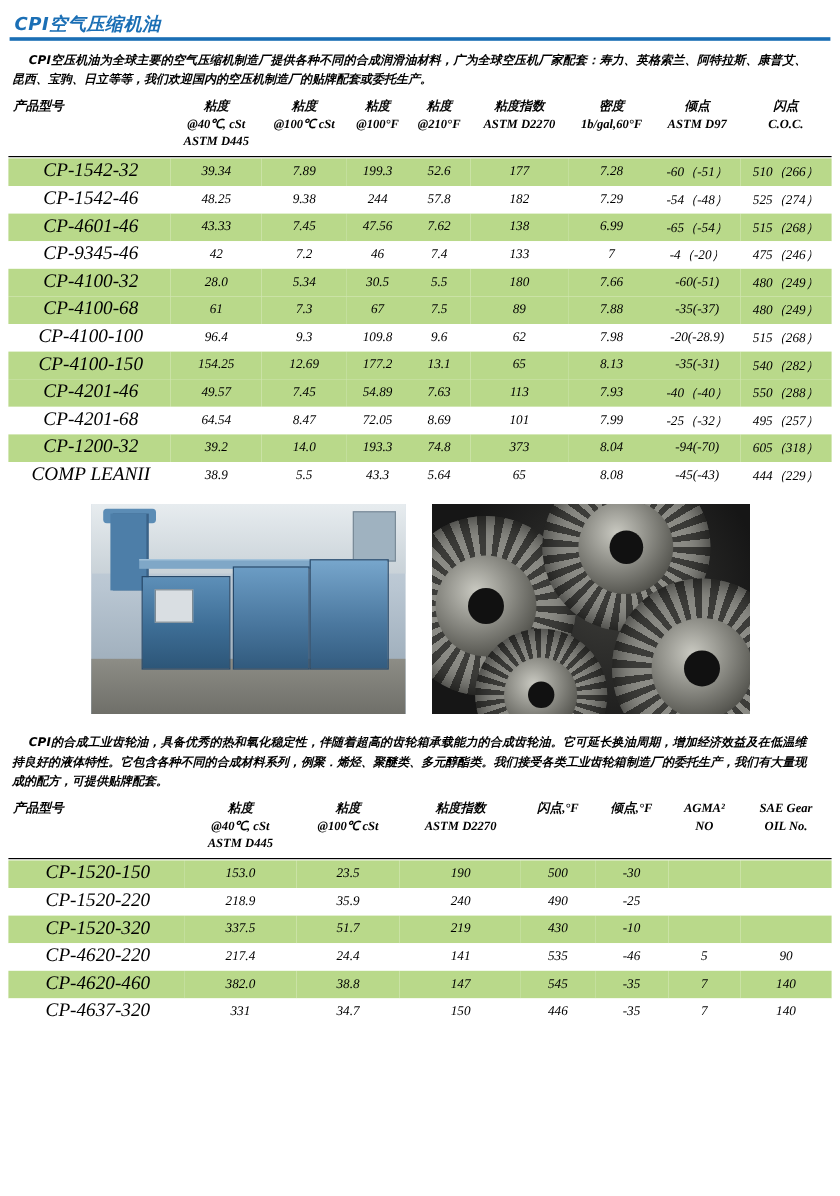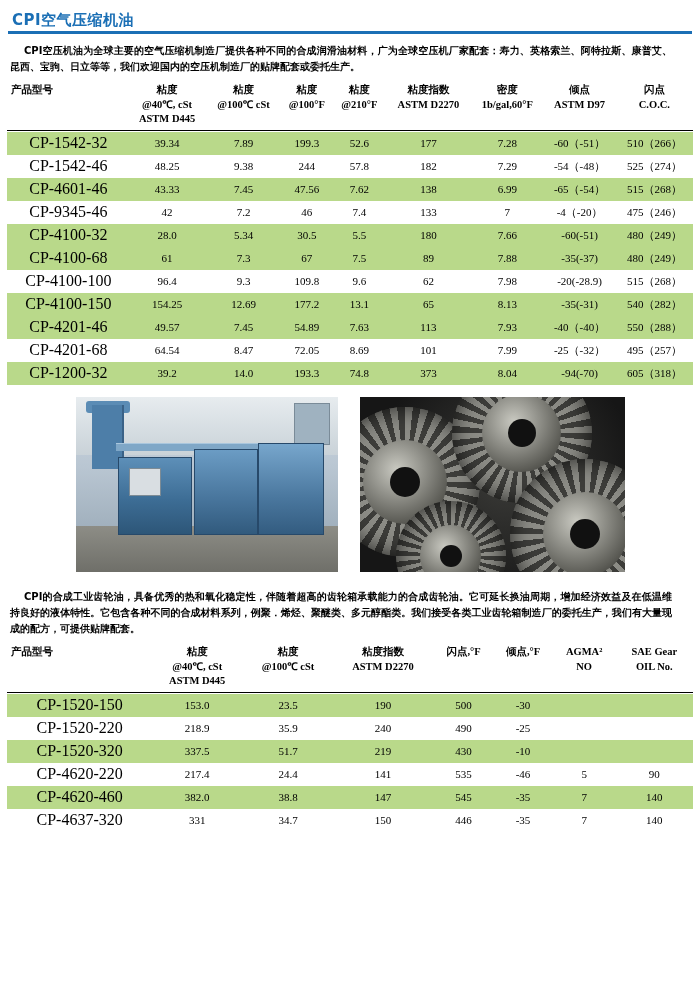--- a/index.html
+++ b/index.html
@@ -10,20 +10,21 @@
     width: 700px;
     background: #ffffff;
     font-family: "Liberation Serif", serif;
     color: #000000;
   }
   .page {
     position: relative;
     width: 700px;
     min-height: 997px;
     overflow: hidden;
+    font-style: italic;
   }
 
   
   .section-head {
     position: relative;
     margin: 10px 8px 0 8px;
     height: 24px;
   }
   .section-head .bar {
     position: absolute;
@@ -382,20 +383,31 @@
       <tr class="alt">
         <td class="first">CP-1200-32</td>
         <td>39.2</td>
         <td>14.0</td>
         <td>193.3</td>
         <td>74.8</td>
         <td>373</td>
         <td>8.04</td>
         <td>-94(-70)</td>
         <td>605（318）</td>
+      </tr>
+      <tr class="plain">
+        <td class="first">COMP LEANII</td>
+        <td>38.9</td>
+        <td>5.5</td>
+        <td>43.3</td>
+        <td>5.64</td>
+        <td>65</td>
+        <td>8.08</td>
+        <td>-45(-43)</td>
+        <td>444（229）</td>
       </tr>
     </tbody>
   </table>
 
   <div class="images">
     <div class="photo left">
       <div class="wall"></div>
       <div class="floor"></div>
       <div class="duct2"></div>
       <div class="duct"></div>

